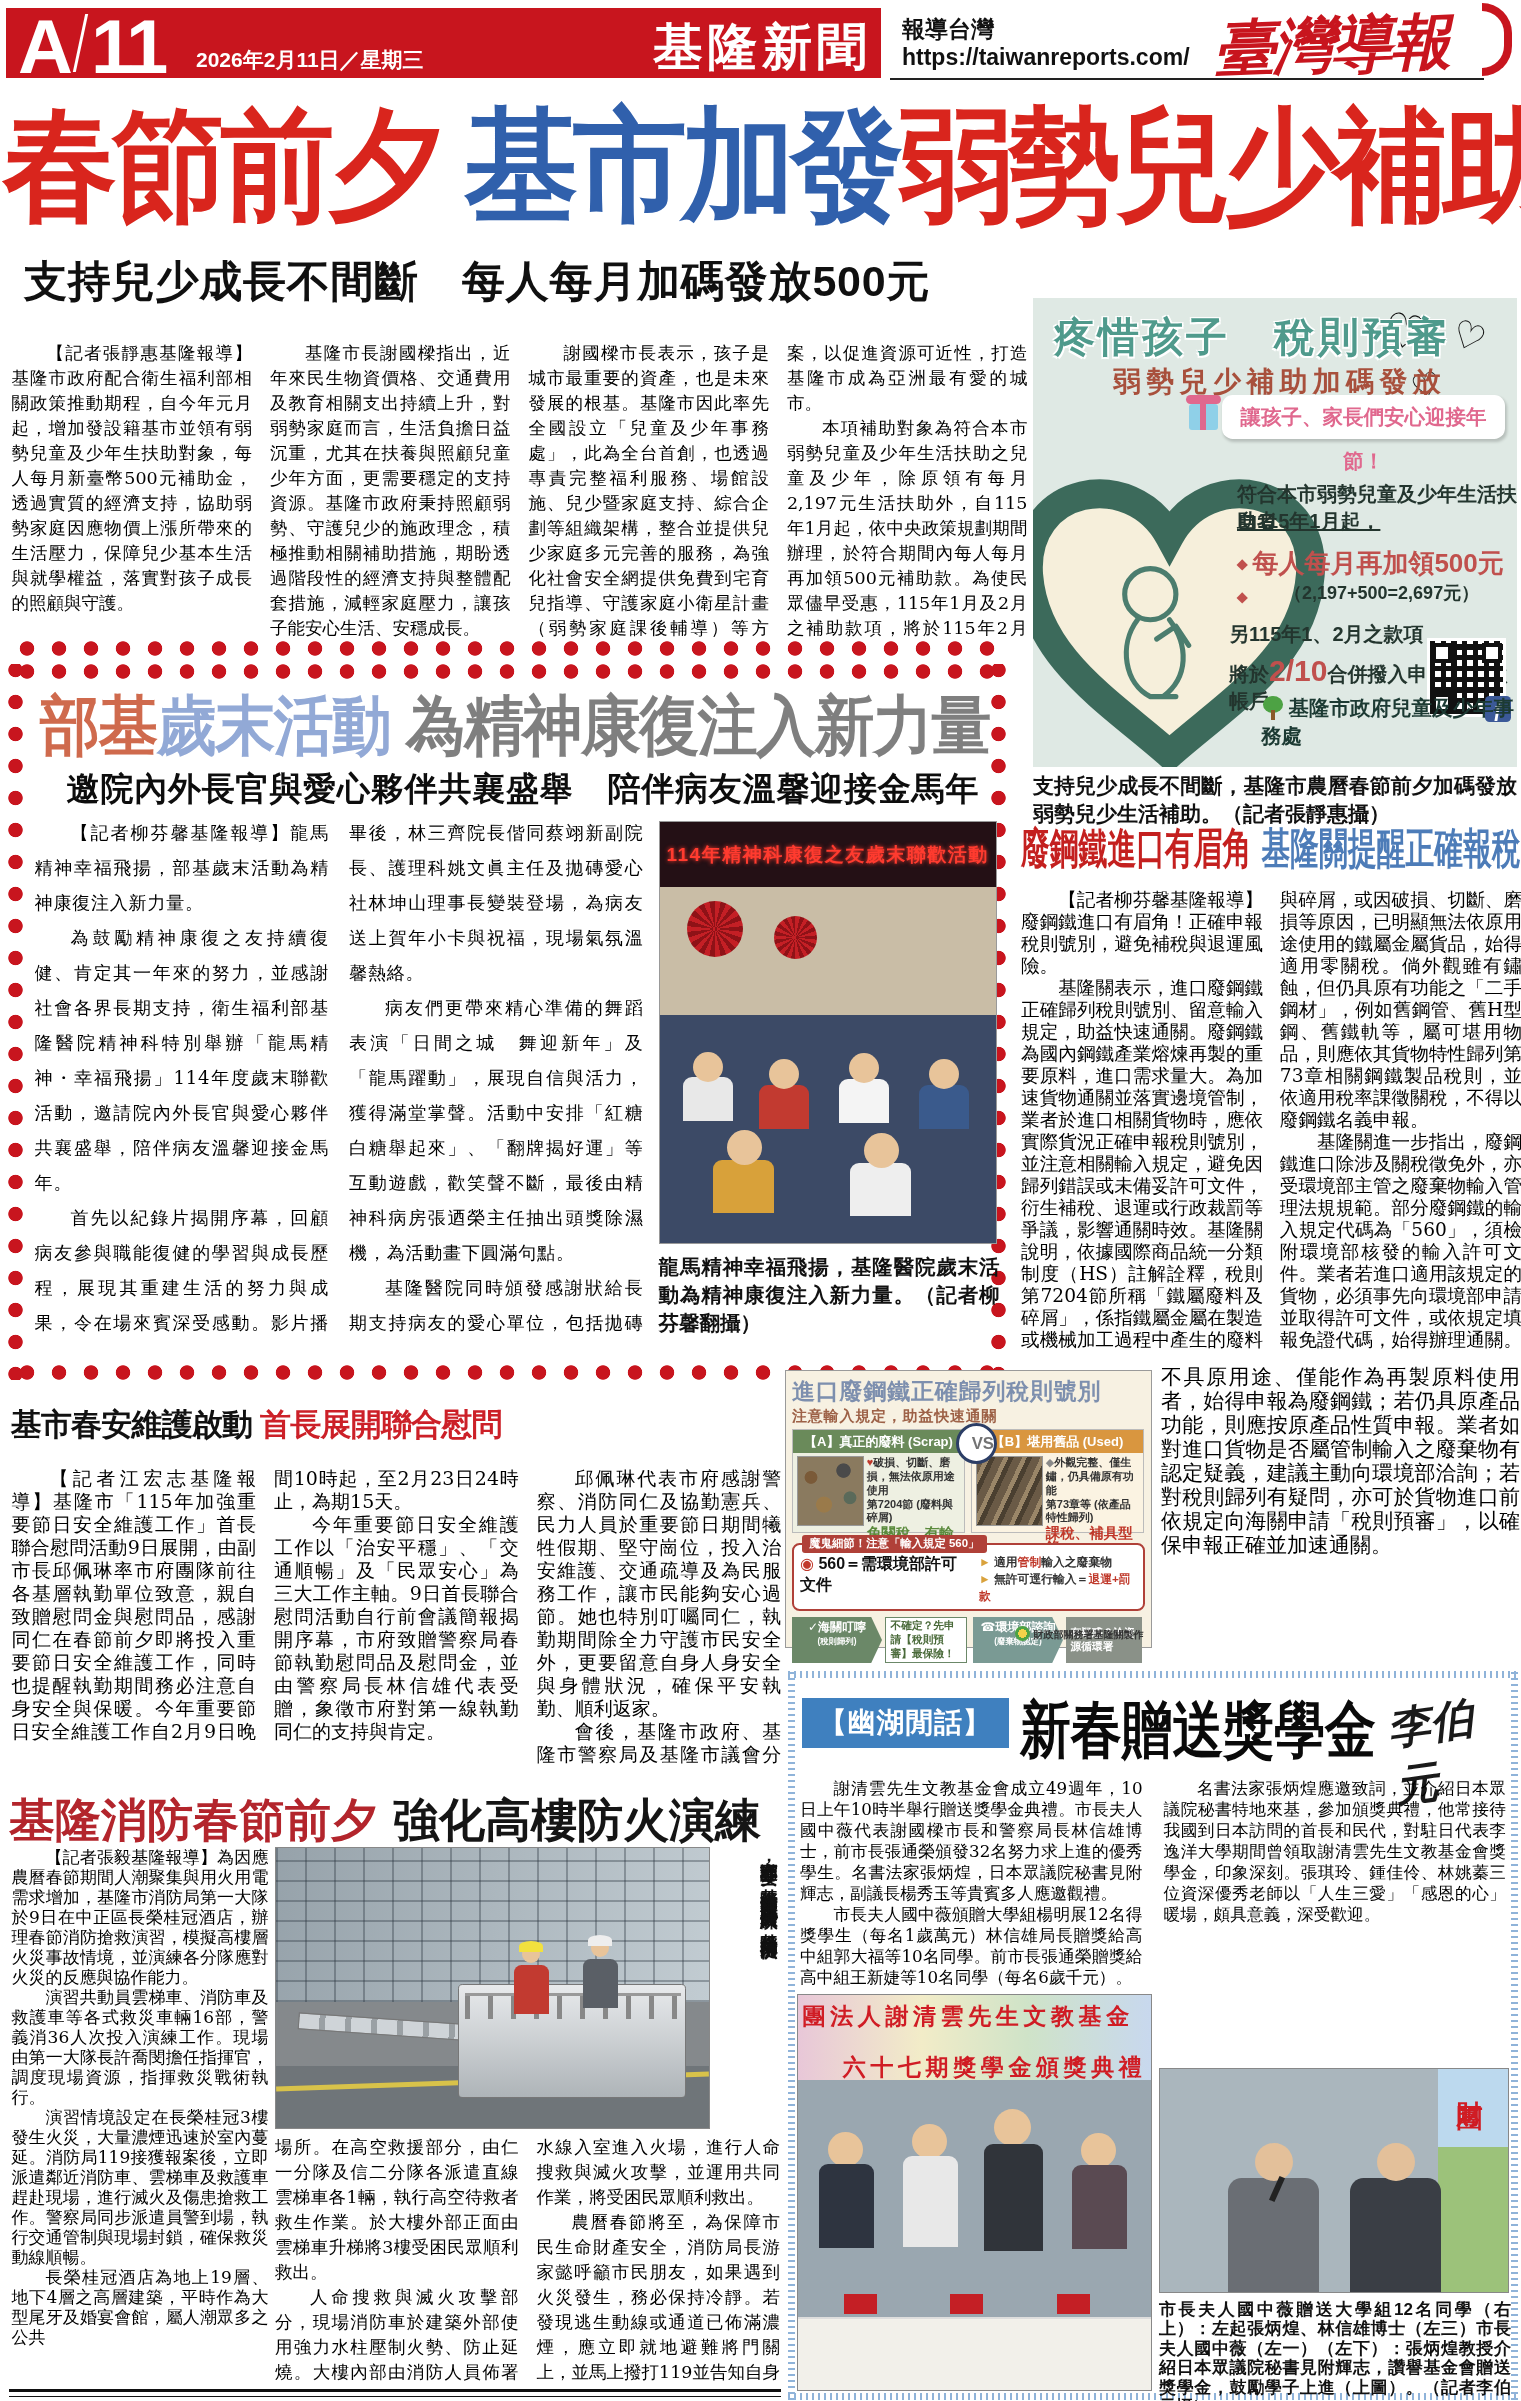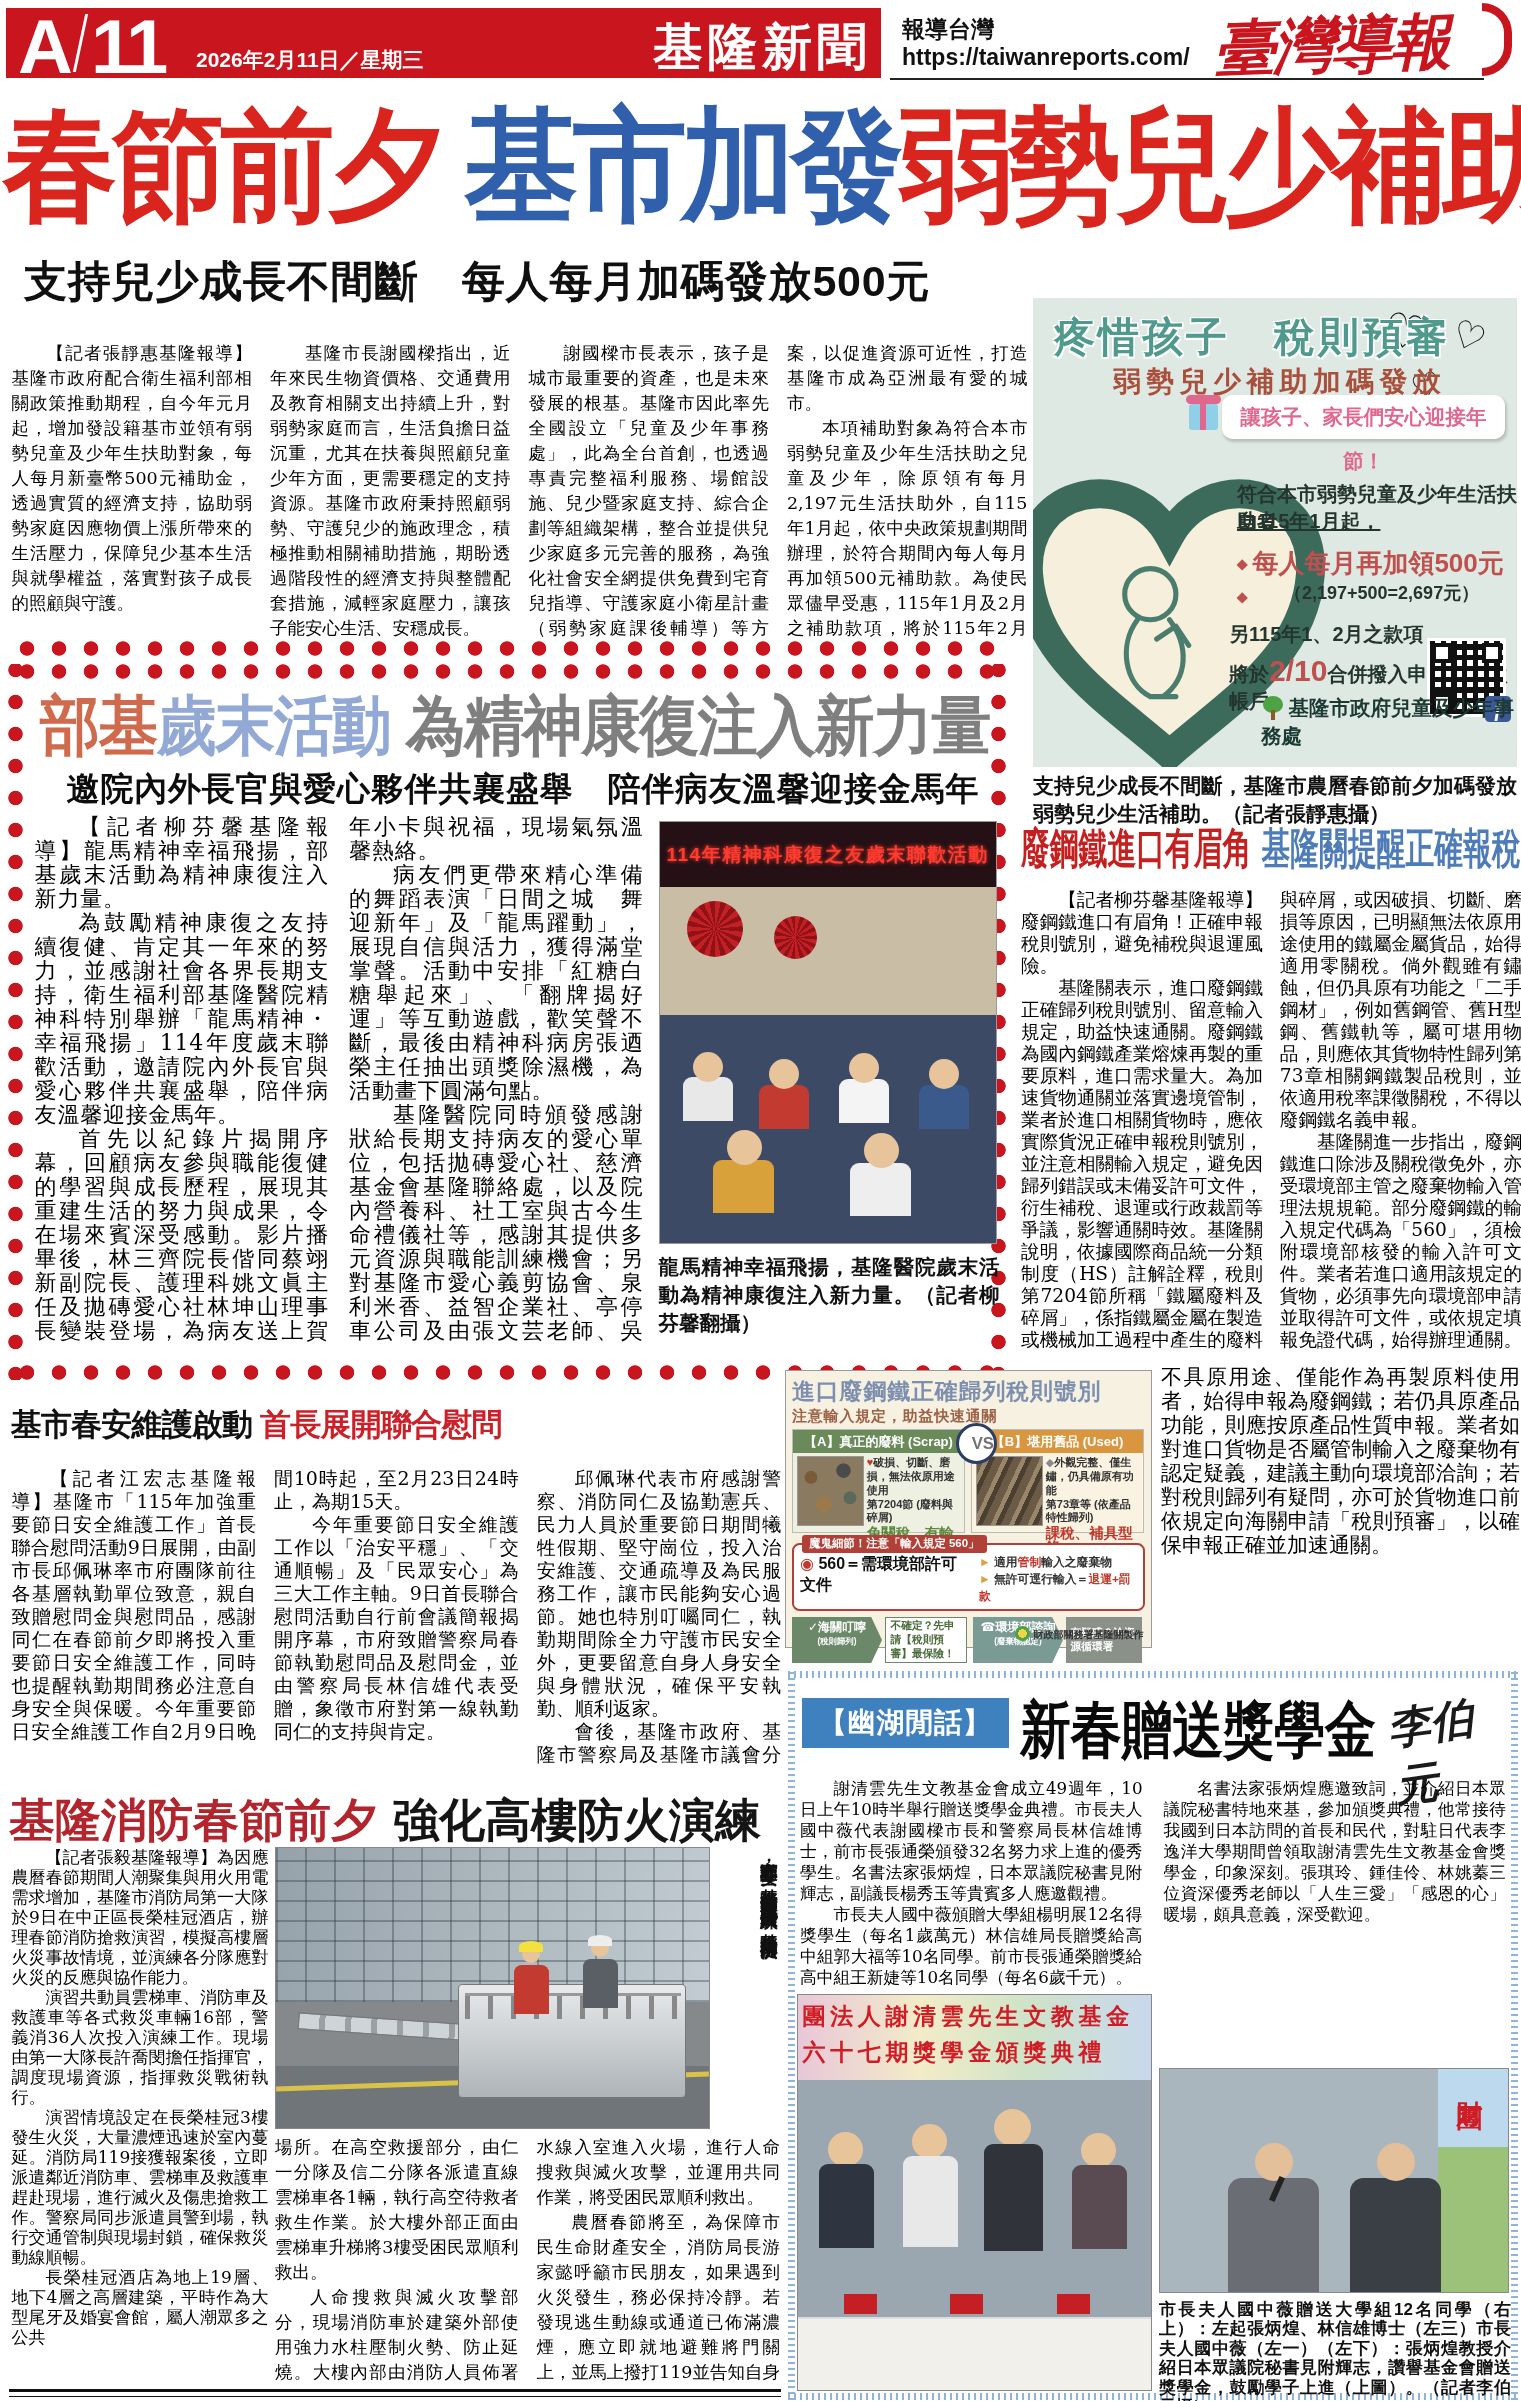--- a/index.html
+++ b/index.html
@@ -59,21 +59,21 @@
   .promo-caption { left:1033px; top:772px; width:484px; font-size:21px; line-height:28px; font-weight:600; color:#111; text-align:justify; }
 
   
   .dots-h { background-image:radial-gradient(circle, #c8151e 0 6.8px, transparent 7.6px); background-size:32px 15px; background-repeat:repeat-x; background-position:center; height:15px; }
   .dots-v { background-image:radial-gradient(circle, #c8151e 0 6.8px, transparent 7.6px); background-size:15px 32px; background-repeat:repeat-y; background-position:center; width:15px; }
   .yearend-box { left:7.6px; top:664px; width:998px; height:716px; }
   .ye-headline { position:absolute; left:32px; top:18px; font-size:65px; font-weight:900; white-space:nowrap; transform:scaleX(.92); transform-origin:left; letter-spacing:-1.5px; }
   .ye-1 { color:#cf6a4d; } .ye-2 { color:#92a9d6; } .ye-3 { color:#7f7f7f; }
   .ye-subhead { position:absolute; left:59px; top:103px; font-size:33px; font-weight:800; color:#0d0d0d; letter-spacing:0.8px; }
   .ye-body { position:absolute; left:27px; top:151px; width:609px; height:542px; column-count:2; column-gap:20px; column-fill:auto;
-             font-size:22px; line-height:24px; letter-spacing:0.8px; overflow:hidden; }
+             font-size:18px; line-height:35px; letter-spacing:0.8px; overflow:hidden; }
   .ye-photo { position:absolute; left:651px; top:157px; width:338px; height:423px; background:#c9bda6; overflow:hidden; border:0.8px solid #999; }
   .ye-photo .led { position:absolute; left:0; top:0; width:100%; height:65px; background:#241015; color:#ff3b2f; font-size:19px; font-weight:800;
                    text-align:center; line-height:65px; letter-spacing:1.5px; text-shadow:0 0 4.6px #ff3b2f; }
   .fan { position:absolute; width:56px; height:56px; border-radius:50%; background:repeating-conic-gradient(#c41f25 0 12deg, #8f1217 12deg 24deg); }
   .seats { position:absolute; left:0; bottom:0; width:100%; height:228px; background:#3c4a66; }
   .head { position:absolute; width:30px; height:30px; border-radius:50%; background:#e8c49a; }
   .torso { position:absolute; width:50px; height:44px; border-radius:9px 9px 0 0; }
   .ye-caption { position:absolute; left:651px; top:589px; width:341px; font-size:20.5px; line-height:28px; font-weight:600; color:#111; text-align:justify; }
 
   
@@ -391,21 +391,21 @@
 
     <div class="yh-body serif">
       <p class="body">謝清雲先生文教基金會成立49週年，10日上午10時半舉行贈送獎學金典禮。市長夫人國中薇代表謝國樑市長和警察局長林信雄博士，前市長張通榮頒發32名努力求上進的優秀學生。名書法家張炳煌，日本眾議院秘書見附輝志，副議長楊秀玉等貴賓多人應邀觀禮。</p>
       <p class="body">市長夫人國中薇頒贈大學組楊明展12名得獎學生（每名1歲萬元）林信雄局長贈獎給高中組郭大福等10名同學。前市長張通榮贈獎給高中組王新婕等10名同學（每名6歲千元）。</p>
       <p class="body">名書法家張炳煌應邀致詞，並介紹日本眾議院秘書特地來基，參加頒獎典禮，他常接待我國到日本訪問的首長和民代，對駐日代表李逸洋大學期間曾領取謝清雲先生文教基金會獎學金，印象深刻。張琪玲、鍾佳伶、林姚蓁三位資深優秀老師以「人生三愛」「感恩的心」暖場，頗具意義，深受歡迎。</p>
     </div>
 
     <div class="yh-photo1">
       <div class="yh-banner">
         <div>團法人謝清雲先生文教基金</div>
-        <div style="margin-top:5px;">六十七期獎學金頒獎典禮</div>
+        <div style="margin-top:20px;text-align:right;">六十七期獎學金頒獎典禮</div>
       </div>
       <div class="head" style="left:30px;top:137px;width:35px;height:35px;"></div>
       <div class="torso" style="left:21px;top:169px;background:#2e3440;width:55px;height:84px;"></div>
       <div class="head" style="left:114px;top:129px;width:35px;height:35px;"></div>
       <div class="torso" style="left:105px;top:161px;background:#e8e8e8;width:55px;height:91px;"></div>
       <div class="head" style="left:196px;top:114px;width:37px;height:37px;"></div>
       <div class="torso" style="left:186px;top:149px;background:#30343a;width:59px;height:107px;"></div>
       <div class="head" style="left:283px;top:138px;width:35px;height:35px;"></div>
       <div class="torso" style="left:274px;top:170px;background:#5a4a52;width:55px;height:84px;"></div>
       <div class="envelope" style="left:46px;"></div>

